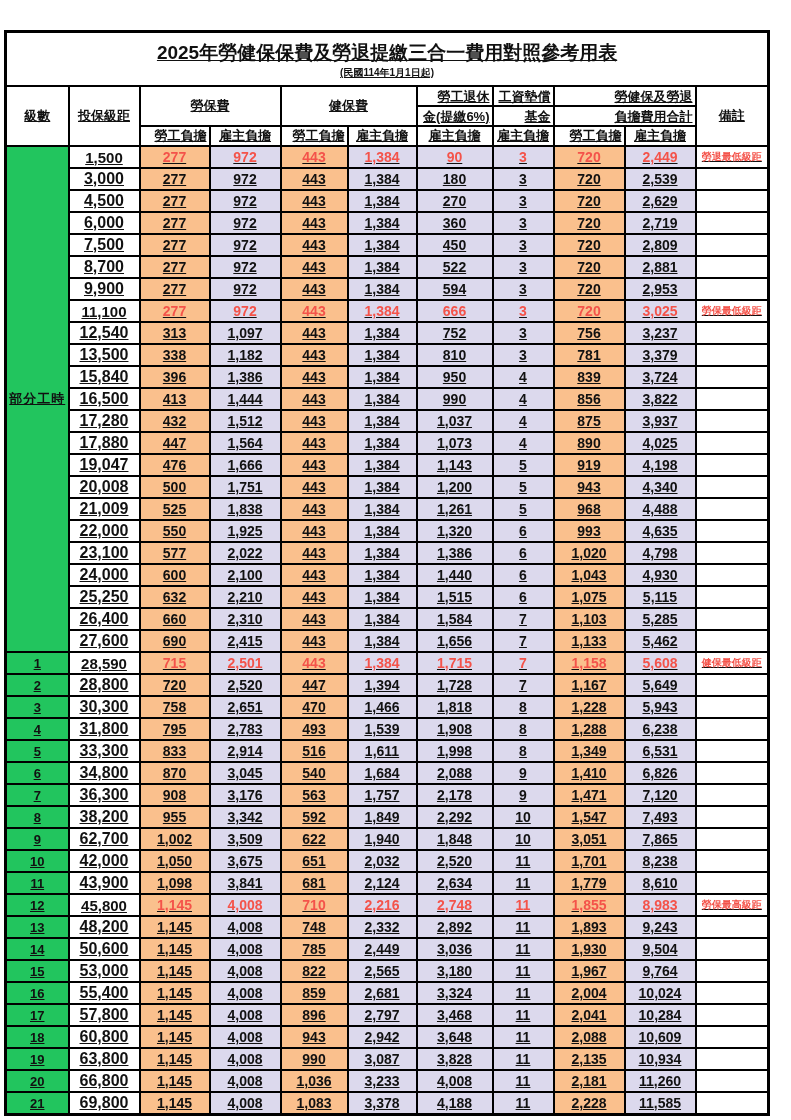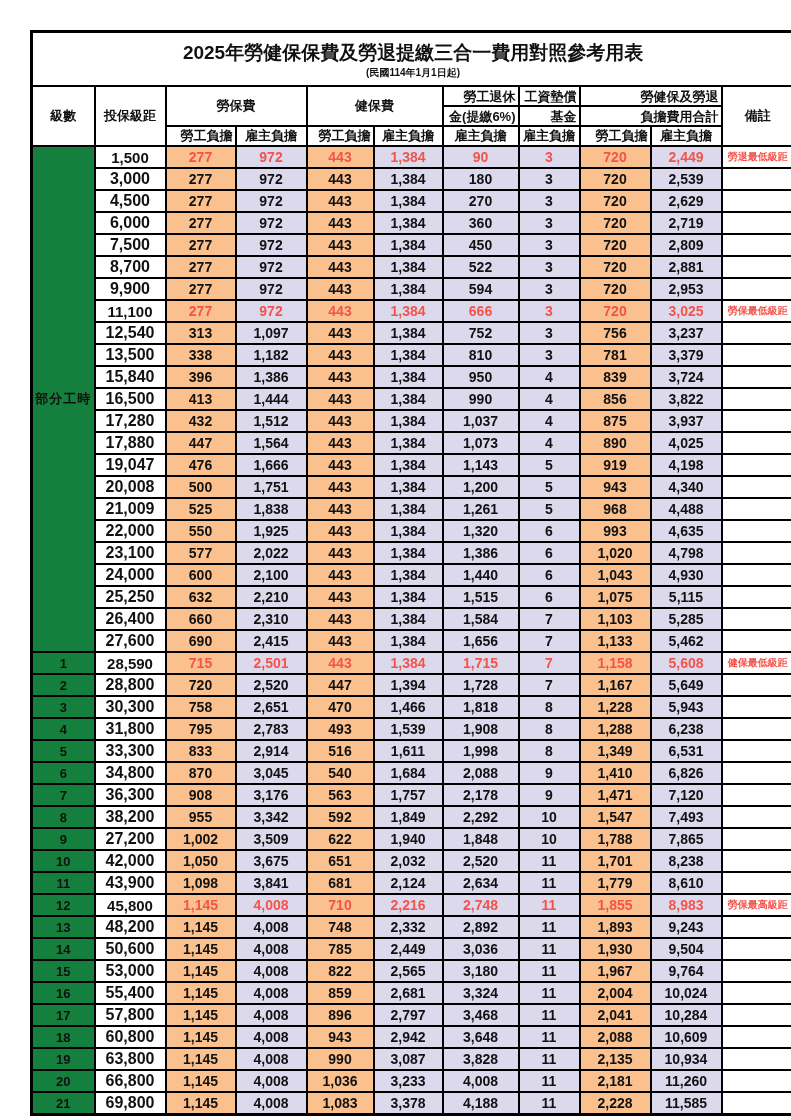--- a/index.html
+++ b/index.html
@@ -7,21 +7,21 @@
     --er-bg:#DCD9ED;
     --hl:#F4534A;
     --bd:#000000;
   }
   html,body{margin:0;padding:0;background:#ffffff;}
   body{
     width:791px;height:1120px;
     font-family:"Liberation Sans","DejaVu Sans",sans-serif;
     color:#111;
   }
-  .sheet{padding:30px 14px 0 30px;}
+  .sheet{padding:30px 14px 0 4px;text-decoration:underline;}
   table{
     border-collapse:collapse;
     table-layout:fixed;
     width:763px;
     border:3px solid var(--bd);
   }
   th,td{
     border:2px solid var(--bd);
     padding:0 2px;
     text-align:center;
@@ -30,21 +30,21 @@
     overflow:hidden;
   }
   .title-cell{height:52px;background:#fff;}
   .t1{font-size:19px;font-weight:bold;line-height:1.45;}
   .t2{font-size:10px;font-weight:bold;line-height:1.2;}
   tr.hrow th{font-size:13px;font-weight:600;height:18px;background:#fff;}
   tr.hrow th.two-line{line-height:1.0;text-align:right;}
   th.bg-e{background:var(--emp-bg);text-align:right;}
   th.bg-r{background:var(--er-bg);}
   tbody td{height:20px;font-size:14px;font-weight:600;}
-  td.c-level{font-size:13px;background:#15803d;}
+  td.c-level{font-size:13px;background:#22c55e;}
   td.c-level.part-time{font-size:13px;font-weight:600;letter-spacing:1px;}
   td.c-bracket{font-size:16px;font-weight:600;background:#fff;}
   td.bg-e{background:var(--emp-bg);}
   td.bg-r{background:var(--er-bg);}
   td.c-remark{font-size:10px;font-weight:bold;color:var(--hl);background:#fff;padding:0;}
   tr.hl td.bg-e,tr.hl td.bg-r{color:var(--hl);}
   tr.hl td.c-bracket{font-weight:700;font-size:15px;}
 </style>
 </head>
 <body>
@@ -474,28 +474,28 @@
           <td class="bg-e">592</td>
           <td class="bg-r">1,849</td>
           <td class="bg-r">2,292</td>
           <td class="bg-r">10</td>
           <td class="bg-e">1,547</td>
           <td class="bg-r">7,493</td>
           <td class="c-remark"></td>
         </tr>
         <tr>
           <td class="c-level">9</td>
-          <td class="c-bracket">27,200</td>
+          <td class="c-bracket">62,700</td>
           <td class="bg-e">1,002</td>
           <td class="bg-r">3,509</td>
           <td class="bg-e">622</td>
           <td class="bg-r">1,940</td>
           <td class="bg-r">1,848</td>
           <td class="bg-r">10</td>
-          <td class="bg-e">1,788</td>
+          <td class="bg-e">3,051</td>
           <td class="bg-r">7,865</td>
           <td class="c-remark"></td>
         </tr>
         <tr>
           <td class="c-level">10</td>
           <td class="c-bracket">42,000</td>
           <td class="bg-e">1,050</td>
           <td class="bg-r">3,675</td>
           <td class="bg-e">651</td>
           <td class="bg-r">2,032</td>

